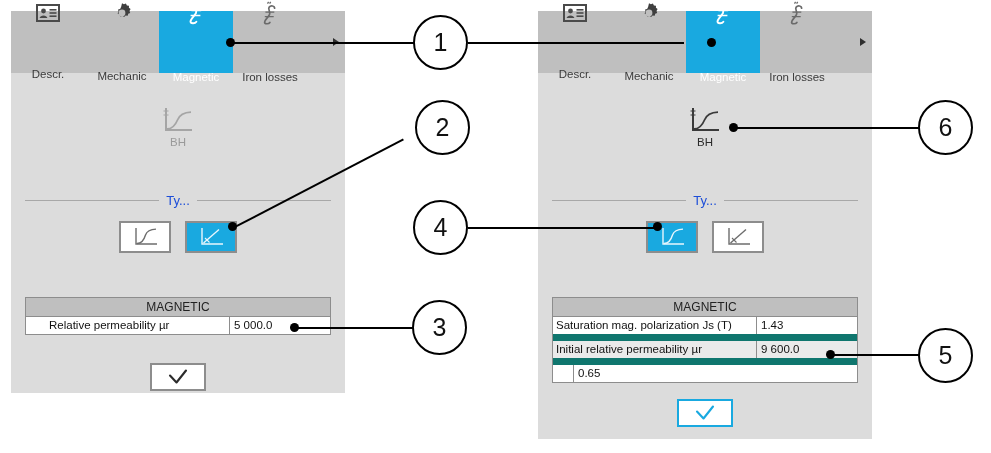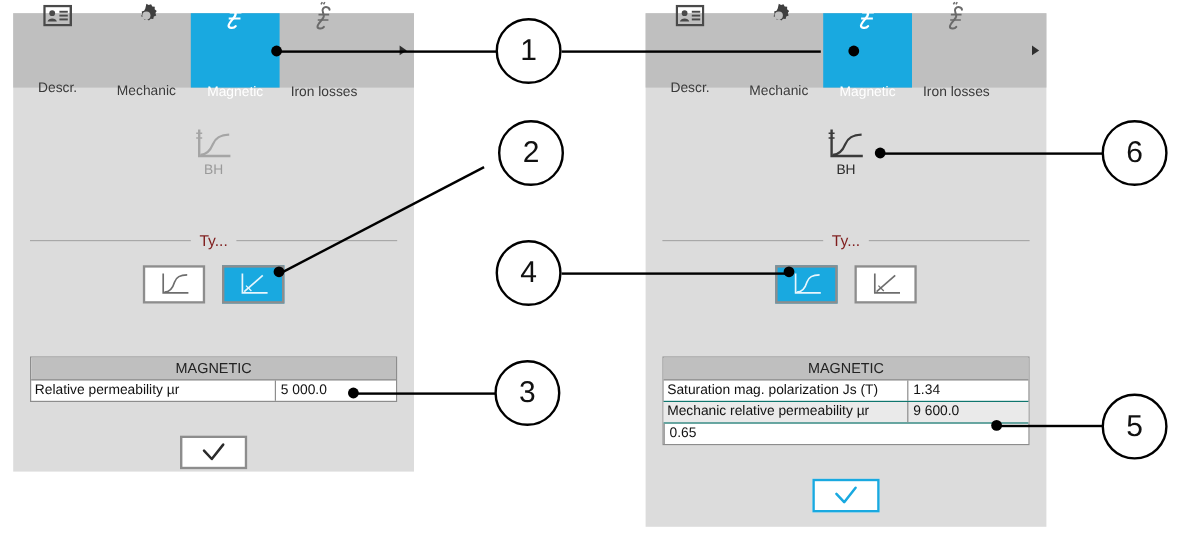--- a/index.html
+++ b/index.html
@@ -24,32 +24,32 @@
 
   
   .bh-wrap{position:absolute;left:0;width:100%;display:flex;flex-direction:column;align-items:center;gap:1px;}
   .bh-label{font-size:11.5px;}
   .bh-enabled .bh-label{color:#2b2b2b;}
   .bh-disabled .bh-label{color:#9a9a9a;}
 
   
   .sep{position:absolute;left:14px;width:306px;display:flex;align-items:center;gap:0;}
   .sep .line{flex:1 1 auto;height:1px;background:#a8a8a8;}
-  .sep .cap{font-size:13px;color:#7f1d1d;padding:0 7px;line-height:13px;}
+  .sep .cap{font-size:13px;color:#1d4ed8;padding:0 7px;line-height:13px;}
 
   
   .curve-row{position:absolute;left:0;width:100%;display:flex;justify-content:center;gap:14px;}
   .curve-btn{width:52px;height:32px;box-sizing:border-box;border:2px solid #8d8d8d;background:#ffffff;display:flex;align-items:center;justify-content:center;}
   .curve-btn.on{background:#19a9e0;}
 
   
   .table{position:absolute;left:14px;width:306px;box-sizing:border-box;border:1px solid #8d8d8d;background:#ffffff;}
   .table .thead{background:#bfbfbf;text-align:center;font-size:12px;color:#222;height:18px;line-height:18px;border-bottom:1px solid #8d8d8d;}
-  .trow{display:flex;height:17px;align-items:stretch;font-size:11.5px;color:#111;border-bottom:1px solid #0f766e;}
-  .trow:last-child{border-bottom:none;}
+  .trow{display:flex;height:17px;align-items:stretch;font-size:11.5px;color:#111;border-bottom:7px solid #0f766e;}
+  .trow:last-child{border-bottom:none;margin-left:20px;}
   .trow.alt{background:#eaeaea;}
   .tcellname{flex:1 1 auto;padding-left:3px;line-height:17px;white-space:nowrap;overflow:hidden;}
   .tcellval{flex:0 0 96px;padding-left:4px;line-height:17px;border-left:1px solid #8d8d8d;white-space:nowrap;}
 
   
   .ok-row{position:absolute;left:0;width:100%;display:flex;justify-content:center;}
   .ok-btn{width:56px;height:28px;box-sizing:border-box;border:2px solid #8d8d8d;background:#ffffff;display:flex;align-items:center;justify-content:center;}
   .ok-btn.focus{border-color:#19a9e0;}
 
   
@@ -249,24 +249,24 @@
         <path d="M9.5 17 L25 3.5" fill="none" stroke="#6d6d6d" stroke-width="1.4"></path>
         <path d="M11 12 L15.5 16.5" stroke="#6d6d6d" stroke-width="1.1"></path>
       </svg>
     </div>
   </div>
 
   <div class="table" style="top:286px;">
     <div class="thead">MAGNETIC</div>
     <div class="trow">
       <div class="tcellname">Saturation mag. polarization Js (T)</div>
-      <div class="tcellval">1.34</div>
+      <div class="tcellval">1.43</div>
     </div>
     <div class="trow alt">
-      <div class="tcellname">Mechanic relative permeability µr</div>
+      <div class="tcellname">Initial relative permeability µr</div>
       <div class="tcellval">9 600.0</div>
     </div>
     <div class="trow">
       <div class="tcellval">0.65</div>
     </div>
   </div>
 
   <div class="ok-row" style="top:388px;">
     <div class="ok-btn focus">
       <svg width="26" height="18" viewBox="0 0 26 18">

